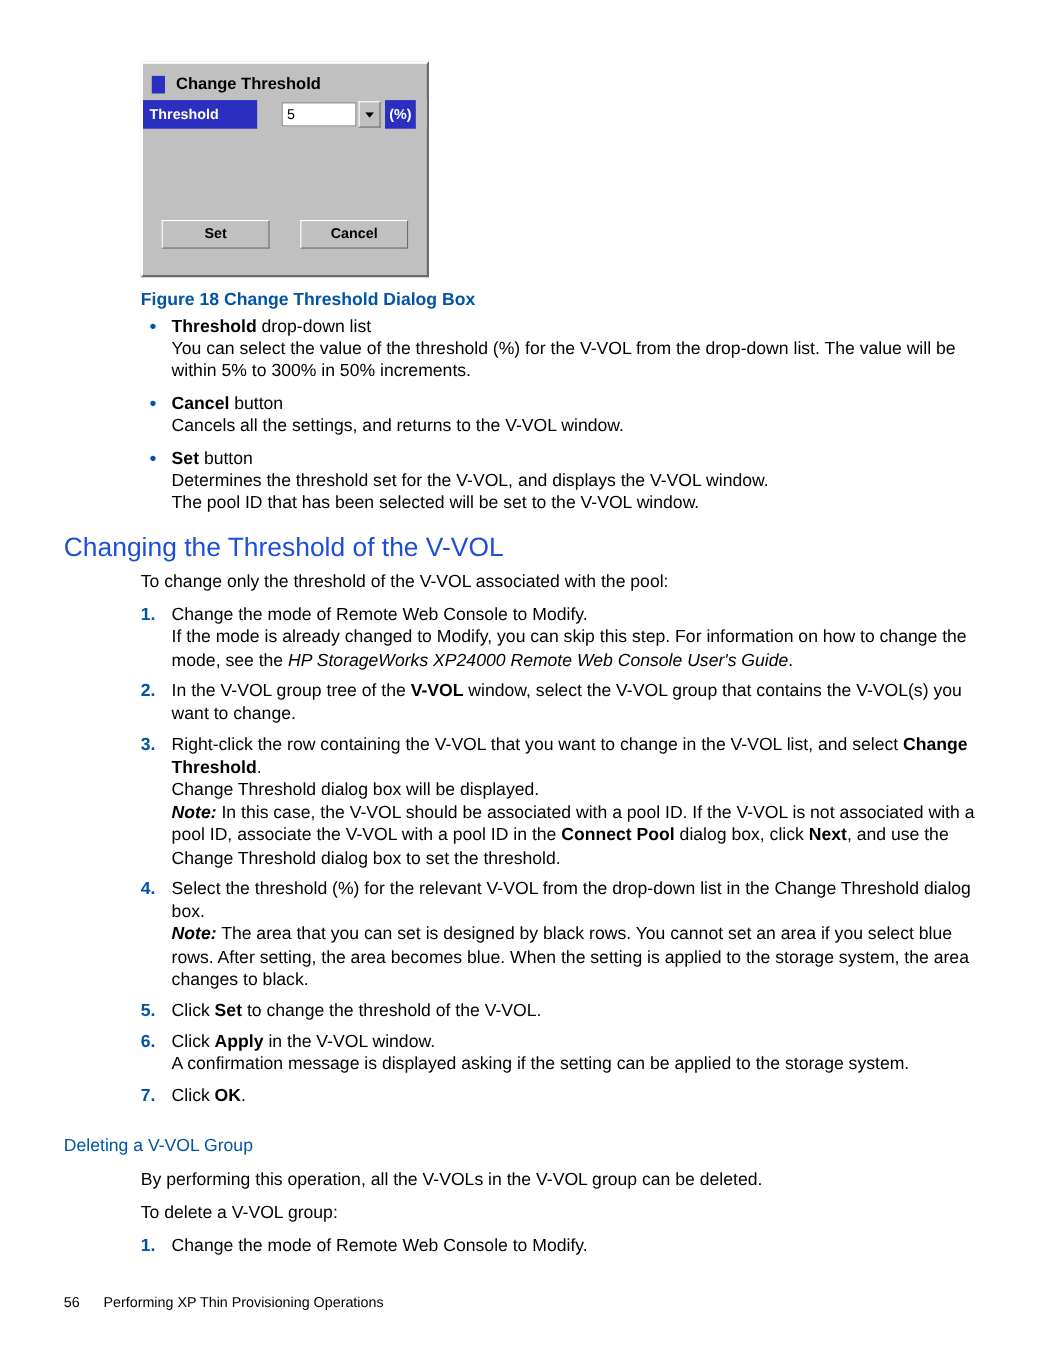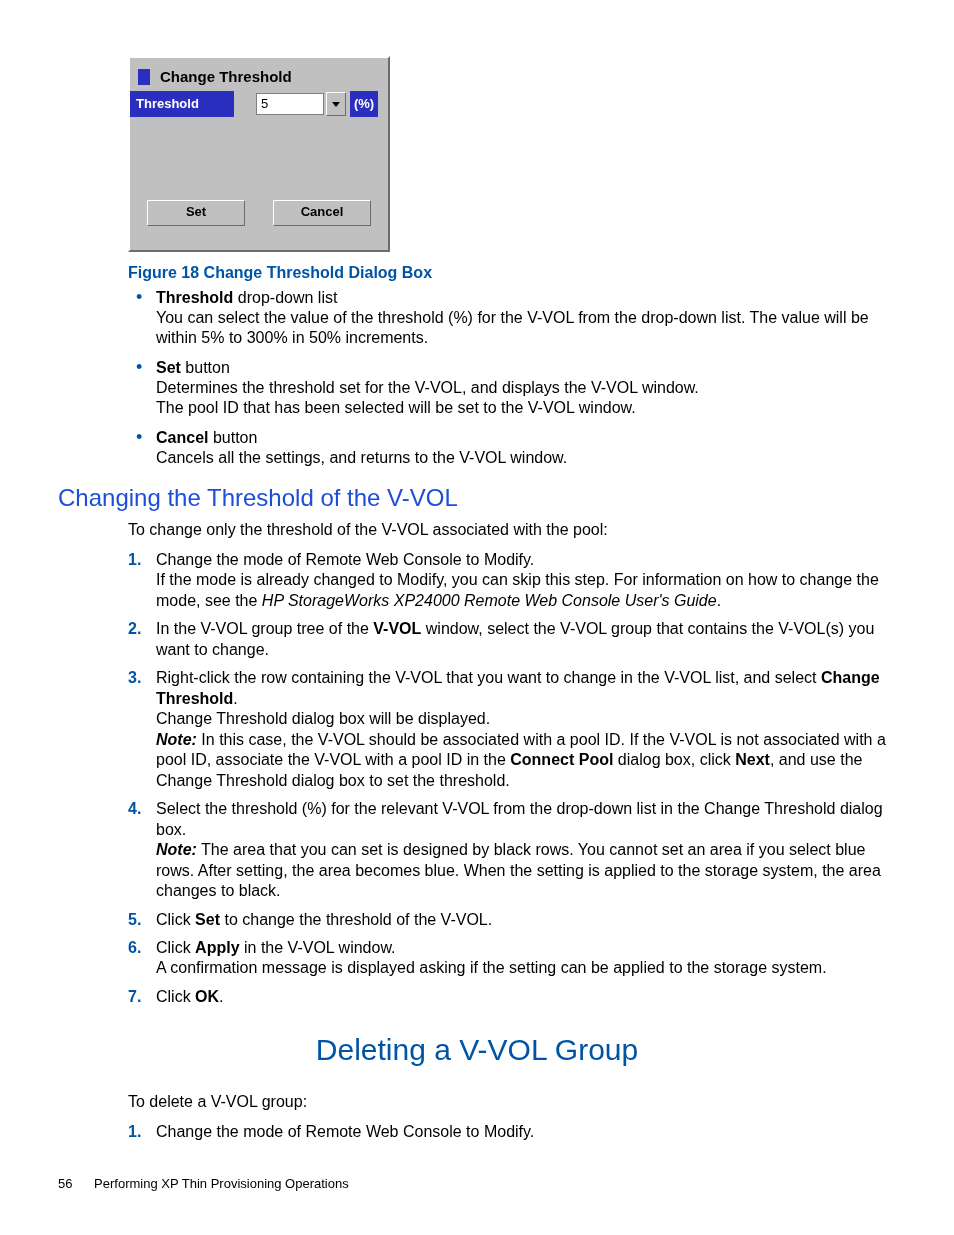--- a/index.html
+++ b/index.html
@@ -165,25 +165,24 @@
 
   .h3 {
     font-family: Arial, Helvetica, sans-serif;
     font-size: 24px;
     color: #1d4ed8;
     font-weight: normal;
     margin: 14px 0 8px 0;
   }
   .h2 {
     font-family: Arial, Helvetica, sans-serif;
-    font-size: 30px;
+    font-size: 16px;
     color: #0054a6;
     font-weight: normal;
-    margin: 26px 0 25px 0;
-    text-align: center;
+    margin: 26px 0 12px 0;
   }
 
   ol.steps {
     margin: 6px 0 0 70px;
     padding: 0;
     list-style: none;
     counter-reset: step;
   }
   ol.steps > li {
     counter-increment: step;
@@ -240,28 +239,28 @@
 
   <div class="caption">Figure 18 Change Threshold Dialog Box</div>
 
 
   <ul class="bullets">
     <li>
       <span class="bold">Threshold</span><span> drop-down list</span><br>
       <span>You can select the value of the threshold (%) for the V-VOL from the drop-down list. The value will be within 5% to 300% in 50% increments.</span>
     </li>
     <li>
+      <span class="bold">Cancel</span><span> button</span><br>
+      <span>Cancels all the settings, and returns to the V-VOL window.</span>
+    </li>
+    <li>
       <span class="bold">Set</span><span> button</span><br>
       <span style="white-space:pre-line">Determines the threshold set for the V-VOL, and displays the V-VOL window.
 The pool ID that has been selected will be set to the V-VOL window.</span>
     </li>
-    <li>
-      <span class="bold">Cancel</span><span> button</span><br>
-      <span>Cancels all the settings, and returns to the V-VOL window.</span>
-    </li>
   </ul>
 
   <div class="h3">Changing the Threshold of the V-VOL</div>
   <div class="para">To change only the threshold of the V-VOL associated with the pool:</div>
 
   <ol class="steps">
     <li>
       <span>Change the mode of Remote Web Console to Modify.</span><br>
       <span>If the mode is already changed to Modify, you can skip this step. For information on how to change the mode, see the </span><span class="italic">HP StorageWorks XP24000 Remote Web Console User's Guide</span><span>.</span>
     </li>
@@ -283,20 +282,21 @@
     <li>
       <span>Click </span><span class="bold">Apply</span><span> in the V-VOL window.</span><br>
       <span>A confirmation message is displayed asking if the setting can be applied to the storage system.</span>
     </li>
     <li>
       <span>Click </span><span class="bold">OK</span><span>.</span><br>
     </li>
   </ol>
 
   <div class="h2">Deleting a V-VOL Group</div>
+  <div class="para">By performing this operation, all the V-VOLs in the V-VOL group can be deleted.</div>
   <div class="para">To delete a V-VOL group:</div>
   <ol class="steps">
     <li>
       <span>Change the mode of Remote Web Console to Modify.</span>
     </li>
   </ol>
 
 </div>
 
 <div class="footer">

